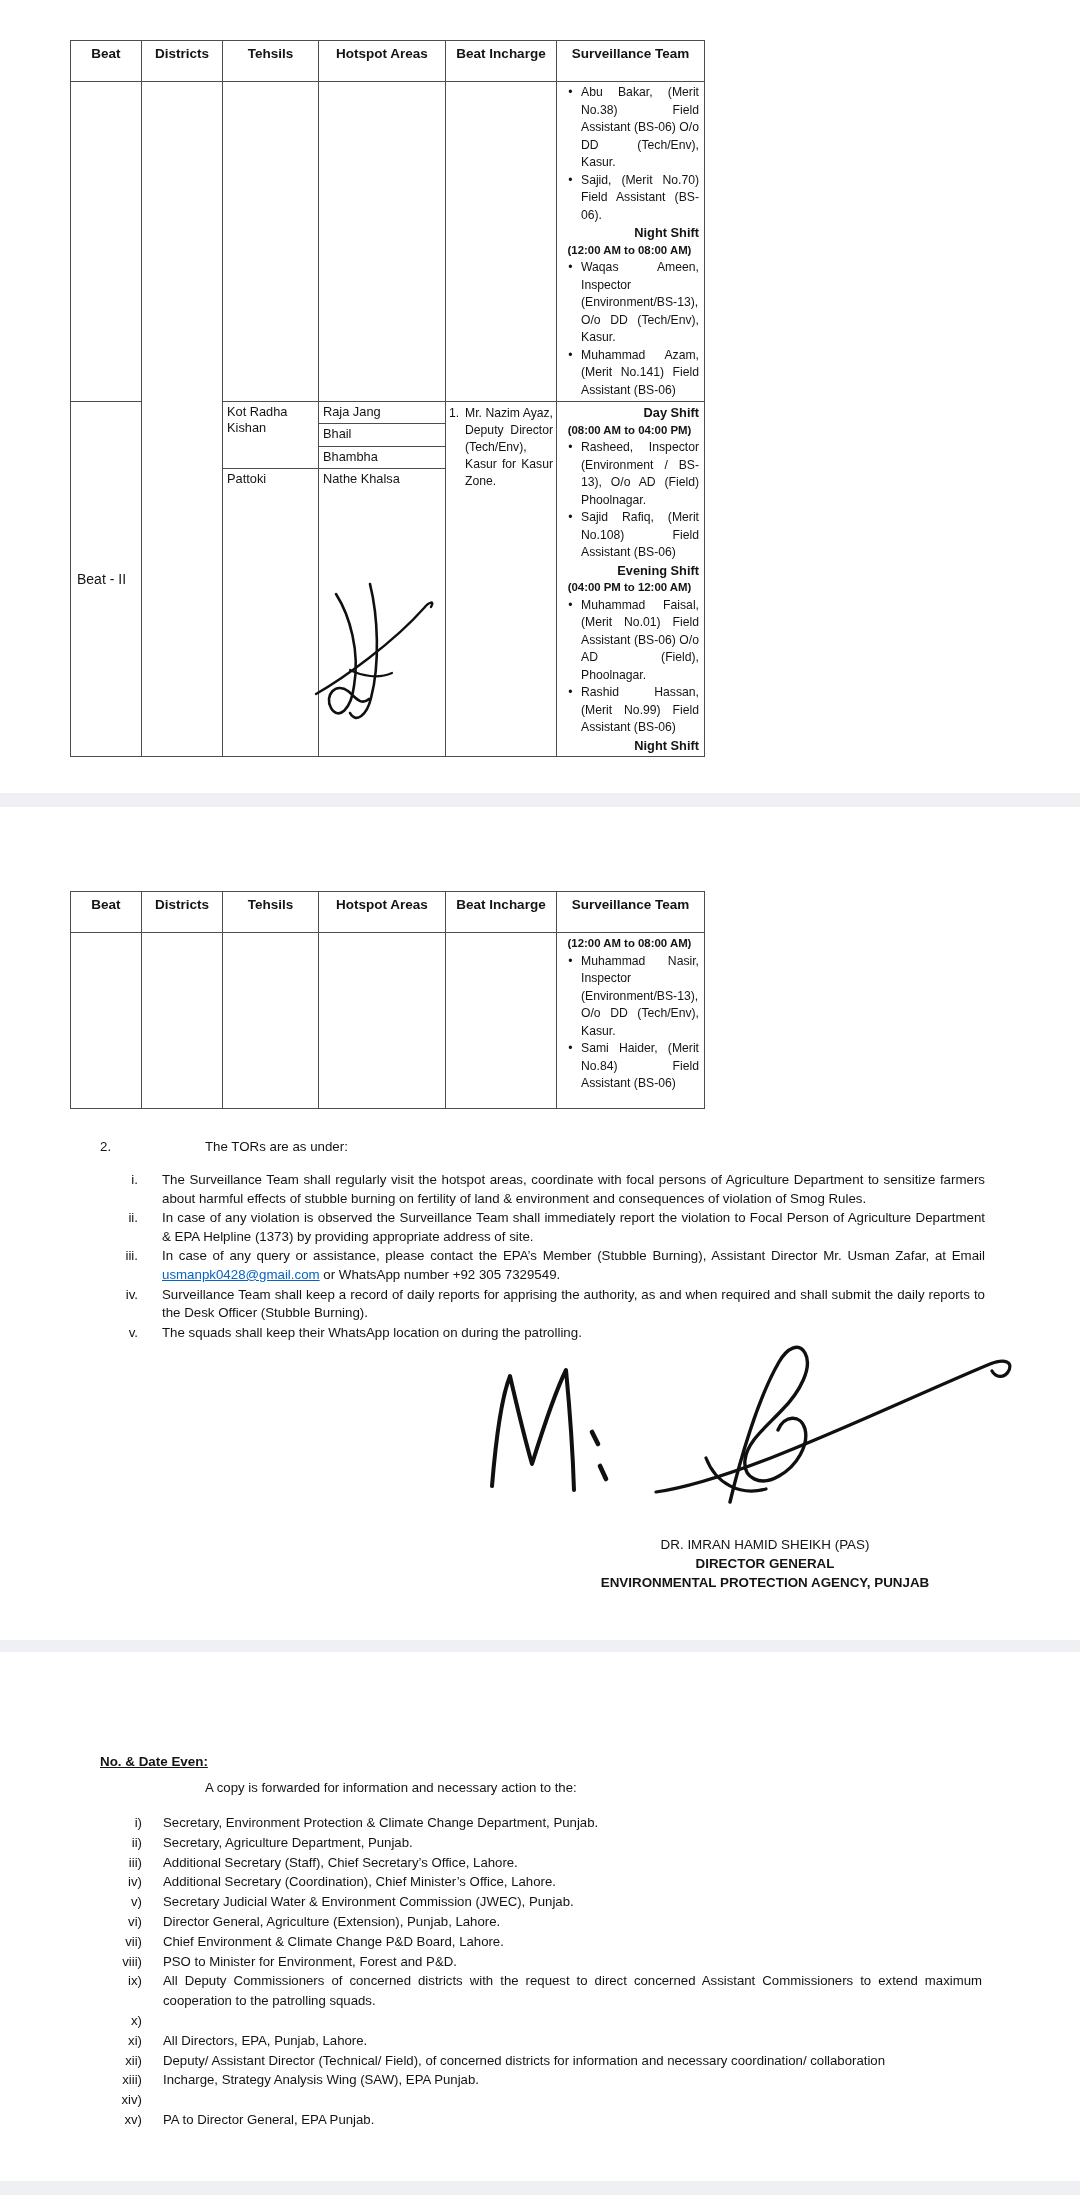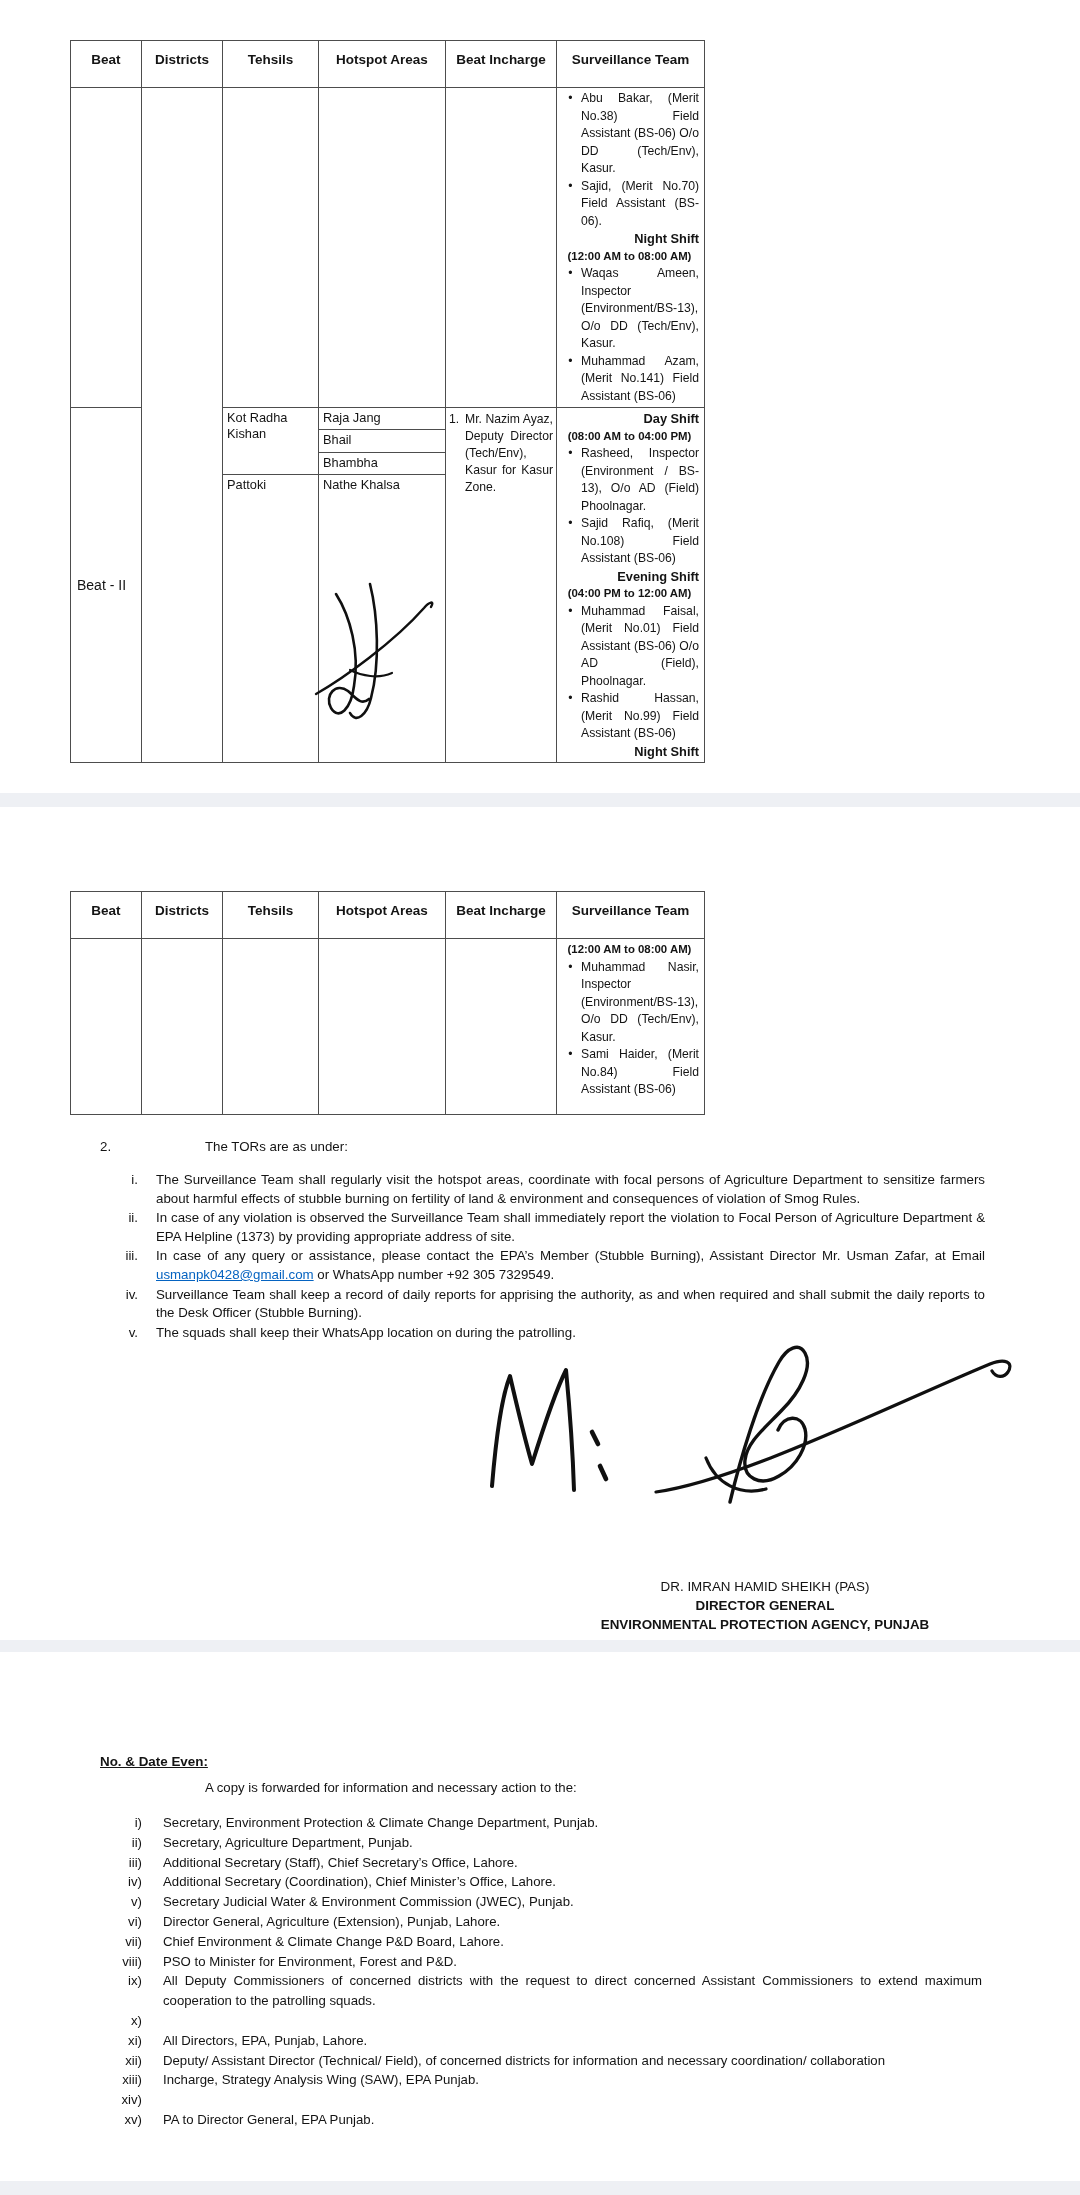--- a/index.html
+++ b/index.html
@@ -13,21 +13,21 @@
   .page{position:absolute;left:0;width:1080px;background:#ffffff;overflow:visible;}
   #page1{top:0;height:793px;}
   #page2{top:807px;height:833px;}
   #page3{top:1652px;height:529px;}
 
   
   table.doc-table{border-collapse:collapse;table-layout:fixed;position:absolute;left:70px;width:634px;background:#fff;}
   .doc-table th,.doc-table td{border:1px solid #4d4d4d;overflow:hidden;}
   .doc-table th{
     font-size:13.5px;font-weight:bold;text-align:center;vertical-align:top;
-    padding-top:11px;height:34px;
+    padding-top:5px;height:34px;
   }
   .doc-table td{vertical-align:top;padding:2px 4px;font-size:12.8px;line-height:16px;}
   td.beat-cell{vertical-align:middle;padding-left:6px;font-size:14px;}
   td.sv{padding:2px 5px 2px 3px;font-size:12.2px;line-height:17.5px;}
   .bullet{display:flex;}
   .dot{flex:0 0 21px;text-align:center;}
   .btext{flex:1;text-align:justify;}
   .shift-title{text-align:right;font-weight:bold;font-size:12.8px;}
   .shift-time{text-align:center;font-weight:bold;font-size:11.4px;}
   td.incharge-cell{padding:3px 3px;}
@@ -38,25 +38,25 @@
   
   .sig{position:absolute;}
   .sig path{fill:none;stroke:#101010;stroke-linecap:round;stroke-linejoin:round;}
 
   
   .tors-head{position:absolute;left:100px;top:332px;font-size:13.3px;}
   .tors-head .tnum{display:inline-block;width:105px;}
   .tor-list{position:absolute;left:88px;top:364px;width:897px;}
   .tor-item{display:flex;font-size:13.3px;line-height:18.6px;margin-bottom:1px;}
   .tor-num{flex:0 0 50px;text-align:right;}
-  .tor-text{flex:1;margin-left:18px;text-align:justify;}
+  .tor-text{flex:1;margin-left:24px;text-align:justify;}
   a.email{color:#0563c1;text-decoration:underline;cursor:pointer;}
 
   
-  .signatory{position:absolute;left:450px;top:728px;width:630px;text-align:center;font-size:13.4px;line-height:19px;margin-top:42px;}
+  .signatory{position:absolute;left:450px;top:728px;width:630px;text-align:center;font-size:13.4px;line-height:19px;}
   .signatory .bold{font-weight:bold;}
 
   
   .dist-head{position:absolute;left:100px;top:102px;font-size:13.4px;font-weight:bold;text-decoration:underline;}
   .dist-intro{position:absolute;left:205px;top:128px;font-size:13.2px;}
   .dist-list{position:absolute;left:70px;top:161px;width:912px;}
   .dist-item{display:flex;font-size:13.2px;line-height:19.8px;}
   .dist-num{flex:0 0 72px;text-align:right;}
   .dist-text{flex:1;margin-left:21px;text-align:justify;}
 </style>

